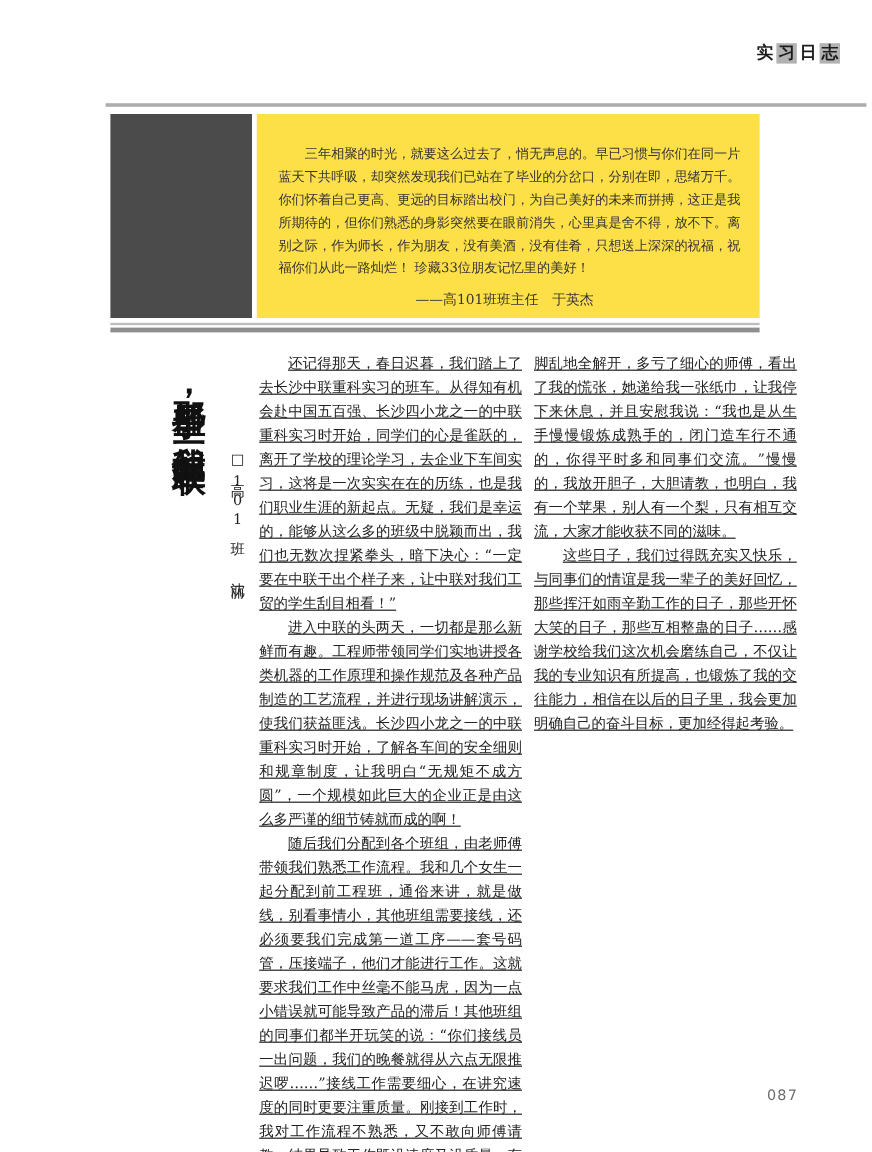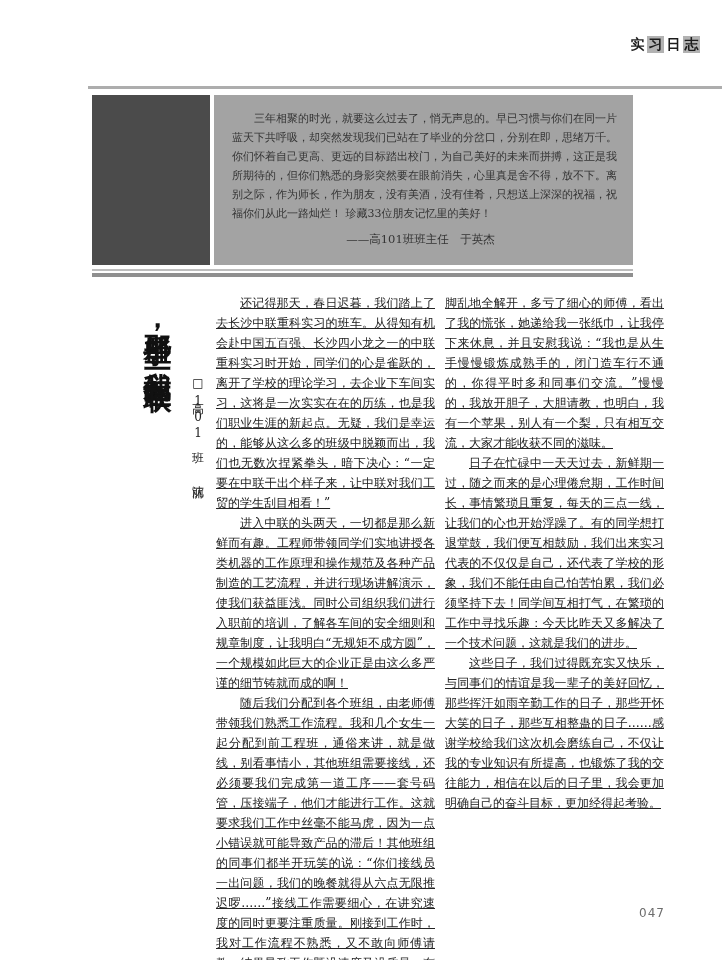--- a/index.html
+++ b/index.html
@@ -52,22 +52,22 @@
     width: 118px;
     height: 170px;
     background: #4b4b4b;
   }
   .quote-box {
     position: absolute;
     left: 214px;
     top: 95px;
     width: 419px;
     height: 170px;
-    background: #a3a3a3;
-    padding: 14px 16px 0 18px;
+    background: #fde047;
+    padding: 24px 16px 0 18px;
     color: #343434;
   }
   .quote-box .quote-text {
     font-size: 11px;
     line-height: 19px;
     text-align: justify;
     text-indent: 2em;
   }
   .quote-box .quote-attribution {
     margin-top: 9px;
@@ -169,25 +169,24 @@
   <div class="article-title">那些日子，我们一起在中联</div>
 
   <div class="article-byline">
     <span class="byline-class">□高101班</span>
     <span class="byline-name">沈丽</span>
   </div>
 
   <div class="columns">
     <div class="col">
       <p>还记得那天，春日迟暮，我们踏上了去长沙中联重科实习的班车。从得知有机会赴中国五百强、长沙四小龙之一的中联重科实习时开始，同学们的心是雀跃的，离开了学校的理论学习，去企业下车间实习，这将是一次实实在在的历练，也是我们职业生涯的新起点。无疑，我们是幸运的，能够从这么多的班级中脱颖而出，我们也无数次捏紧拳头，暗下决心：“一定要在中联干出个样子来，让中联对我们工贸的学生刮目相看！”</p>
-      <p>进入中联的头两天，一切都是那么新鲜而有趣。工程师带领同学们实地讲授各类机器的工作原理和操作规范及各种产品制造的工艺流程，并进行现场讲解演示，使我们获益匪浅。同时公司组织我们进行入职前的培训，了解各车间的安全细则和规章制度，让我明白“无规矩不成方圆”，一个规模如此巨大的企业正是由这么多严谨的细节铸就而成的啊！</p>
+      <p>进入中联的头两天，一切都是那么新鲜而有趣。工程师带领同学们实地讲授各类机器的工作原理和操作规范及各种产品制造的工艺流程，并进行现场讲解演示，使我们获益匪浅。长沙四小龙之一的中联重科实习时开始，了解各车间的安全细则和规章制度，让我明白“无规矩不成方圆”，一个规模如此巨大的企业正是由这么多严谨的细节铸就而成的啊！</p>
       <p>随后我们分配到各个班组，由老师傅带领我们熟悉工作流程。我和几个女生一起分配到前工程班，通俗来讲，就是做线，别看事情小，其他班组需要接线，还必须要我们完成第一道工序——套号码管，压接端子，他们才能进行工作。这就要求我们工作中丝毫不能马虎，因为一点小错误就可能导致产品的滞后！其他班组的同事们都半开玩笑的说：“你们接线员一出问题，我们的晚餐就得从六点无限推迟啰……”接线工作需要细心，在讲究速度的同时更要注重质量。刚接到工作时，我对工作流程不熟悉，又不敢向师傅请教，结果导致工作既没速度又没质量。有一次我急于赶进度，竟将不同颜色的线卷成了一团，眼看就要到交付下一道工序的时间了，我急忙将线手忙</p>
     </div>
     <div class="col">
       <p class="no-indent">脚乱地全解开，多亏了细心的师傅，看出了我的慌张，她递给我一张纸巾，让我停下来休息，并且安慰我说：“我也是从生手慢慢锻炼成熟手的，闭门造车行不通的，你得平时多和同事们交流。”慢慢的，我放开胆子，大胆请教，也明白，我有一个苹果，别人有一个梨，只有相互交流，大家才能收获不同的滋味。</p>
-      <p>日子在忙碌中一天天过去，新鲜期一过，随之而来的是心理倦怠期，工作时间长，事情繁琐且重复，每天的三点一线，让我们的心也开始浮躁了。有的同学想打退堂鼓，我们便互相鼓励，我们出来实习代表的不仅仅是自己，还代表了学校的形象，我们不能任由自己怕苦怕累，我们必须坚持下去！同学间互相打气，在繁琐的工作中寻找乐趣：今天比昨天又多解决了一个技术问题，这就是我们的进步。</p>
       <p>这些日子，我们过得既充实又快乐，与同事们的情谊是我一辈子的美好回忆，那些挥汗如雨辛勤工作的日子，那些开怀大笑的日子，那些互相整蛊的日子……感谢学校给我们这次机会磨练自己，不仅让我的专业知识有所提高，也锻炼了我的交往能力，相信在以后的日子里，我会更加明确自己的奋斗目标，更加经得起考验。</p>
     </div>
   </div>
 
-  <div class="page-number">047</div>
+  <div class="page-number">087</div>
 
 </div>
 
 </body></html>

